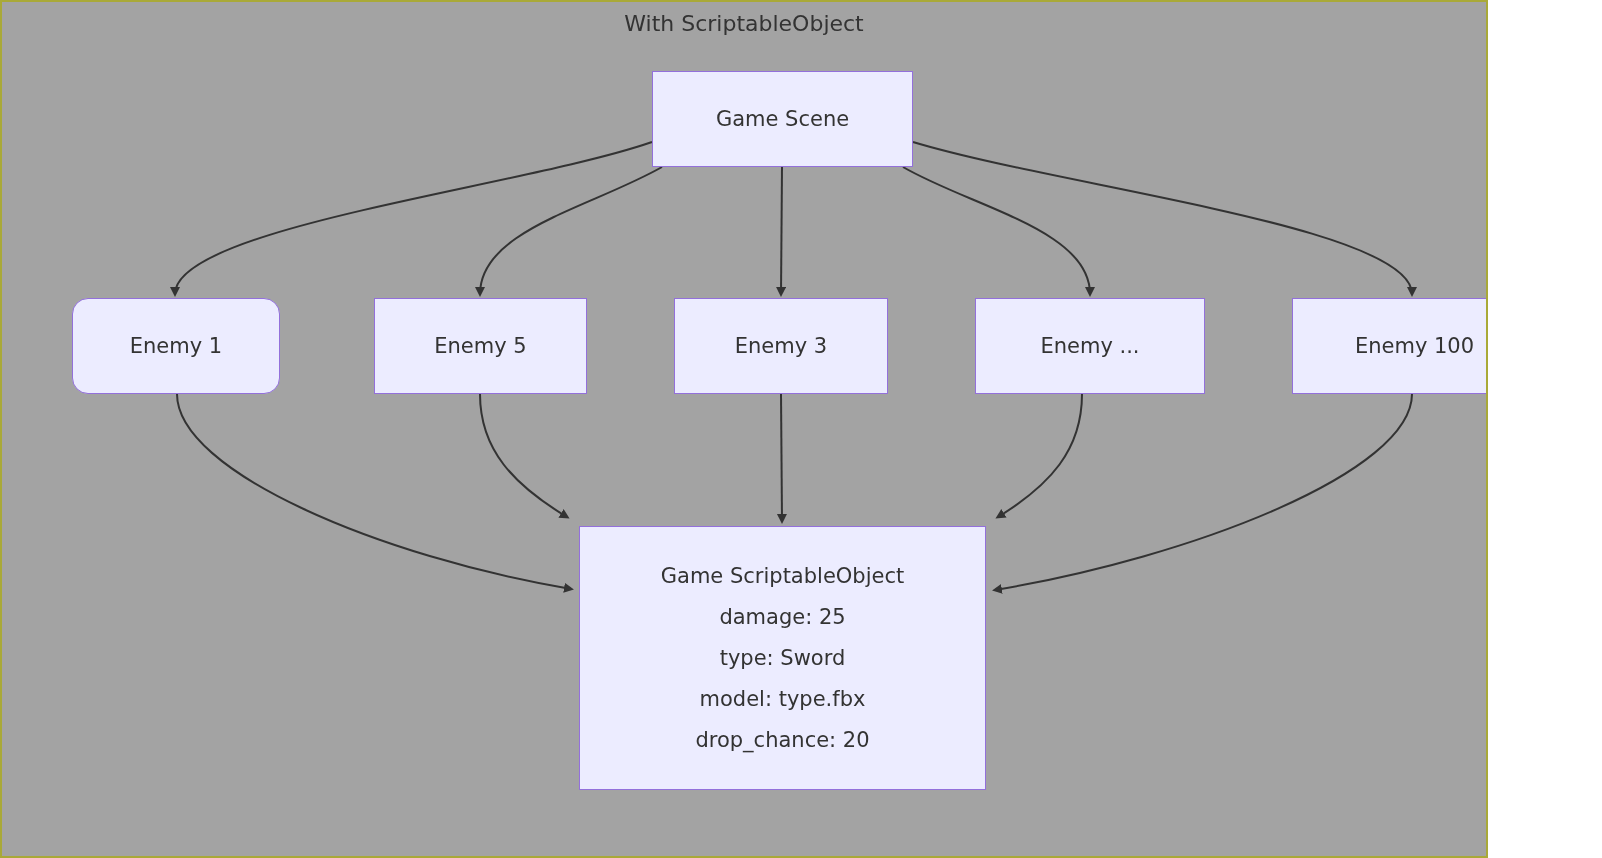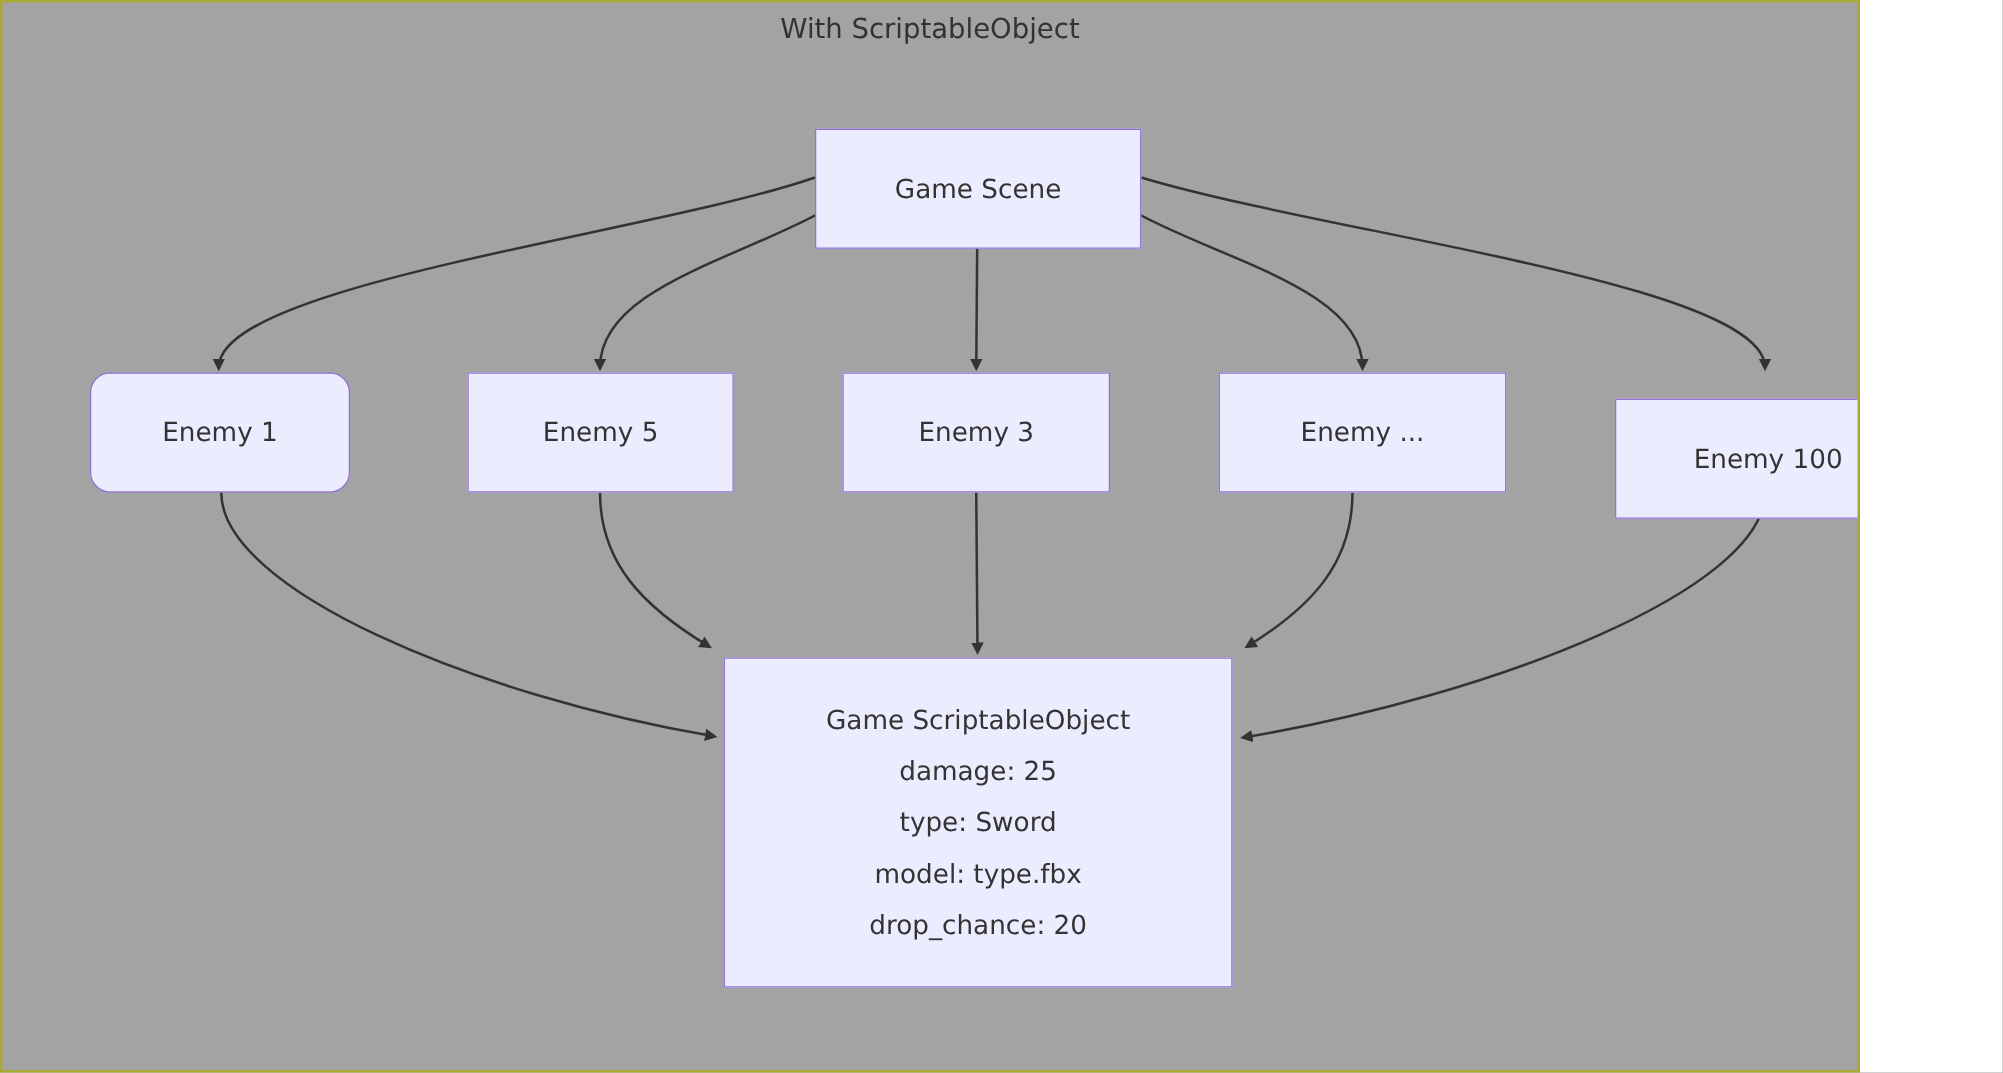--- a/index.html
+++ b/index.html
@@ -38,26 +38,26 @@
     background: #ececff;
     border: 1.5px solid #9370db;
     box-sizing: border-box;
     display: flex;
     align-items: center;
     justify-content: center;
     font-size: 21px;
     color: #333333;
     text-align: center;
   }
-  .node-game-scene { left: 650px; top: 69px;  width: 261px; height: 96px; margin-top: 32px; }
+  .node-game-scene { left: 650px; top: 69px;  width: 261px; height: 96px; }
   .node-enemy-1    { left: 70px;  top: 296px; width: 208px; height: 96px; border-radius: 16px; }
   .node-enemy-2    { left: 372px; top: 296px; width: 213px; height: 96px; }
   .node-enemy-3    { left: 672px; top: 296px; width: 214px; height: 96px; }
   .node-enemy-dots { left: 973px; top: 296px; width: 230px; height: 96px; text-align: center; }
-  .node-enemy-100  { left: 1290px; top: 296px; width: 245px; height: 96px; margin-top: 21px; }
+  .node-enemy-100  { left: 1290px; top: 296px; width: 245px; height: 96px; }
   .node-sword {
     left: 577px; top: 524px; width: 407px; height: 264px;
     flex-direction: column;
     justify-content: center;
   }
   .node-sword .prop-line {
     line-height: 41px;
     white-space: nowrap;
   }
 </style>

